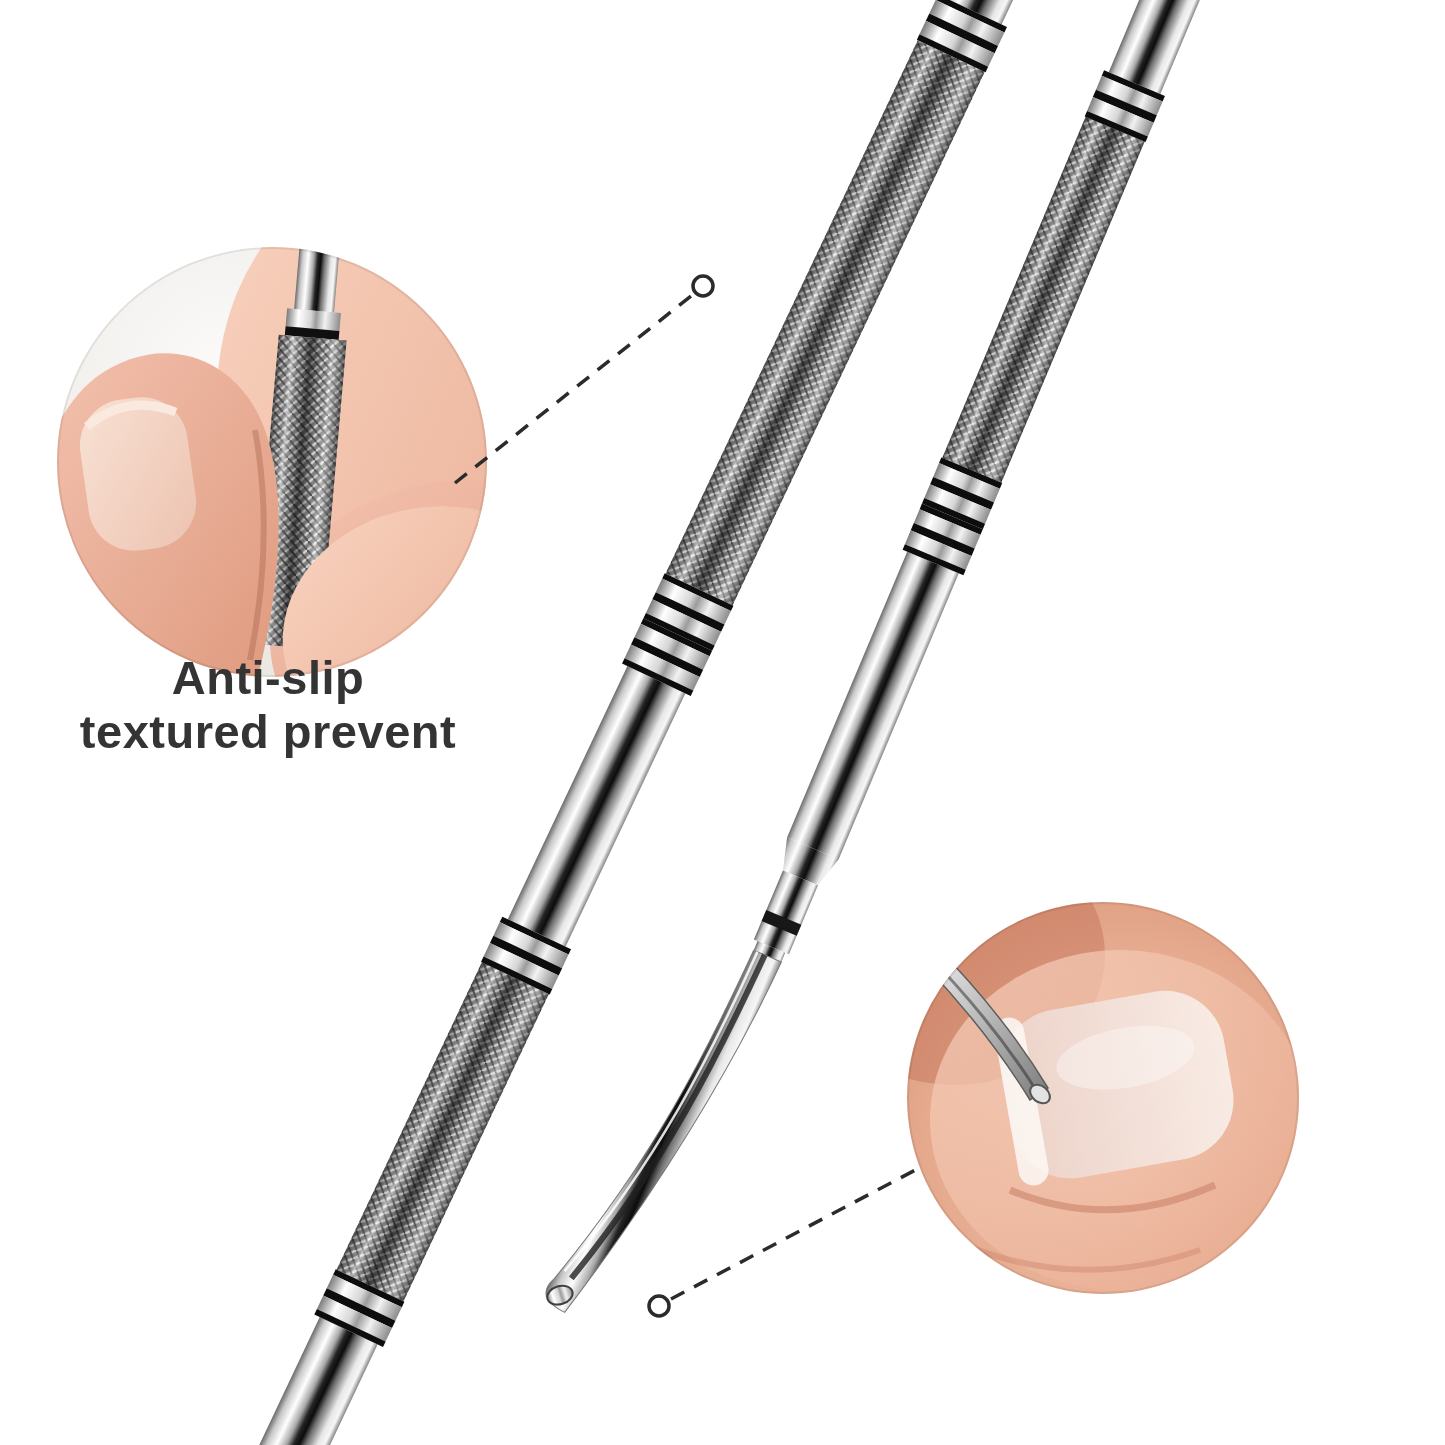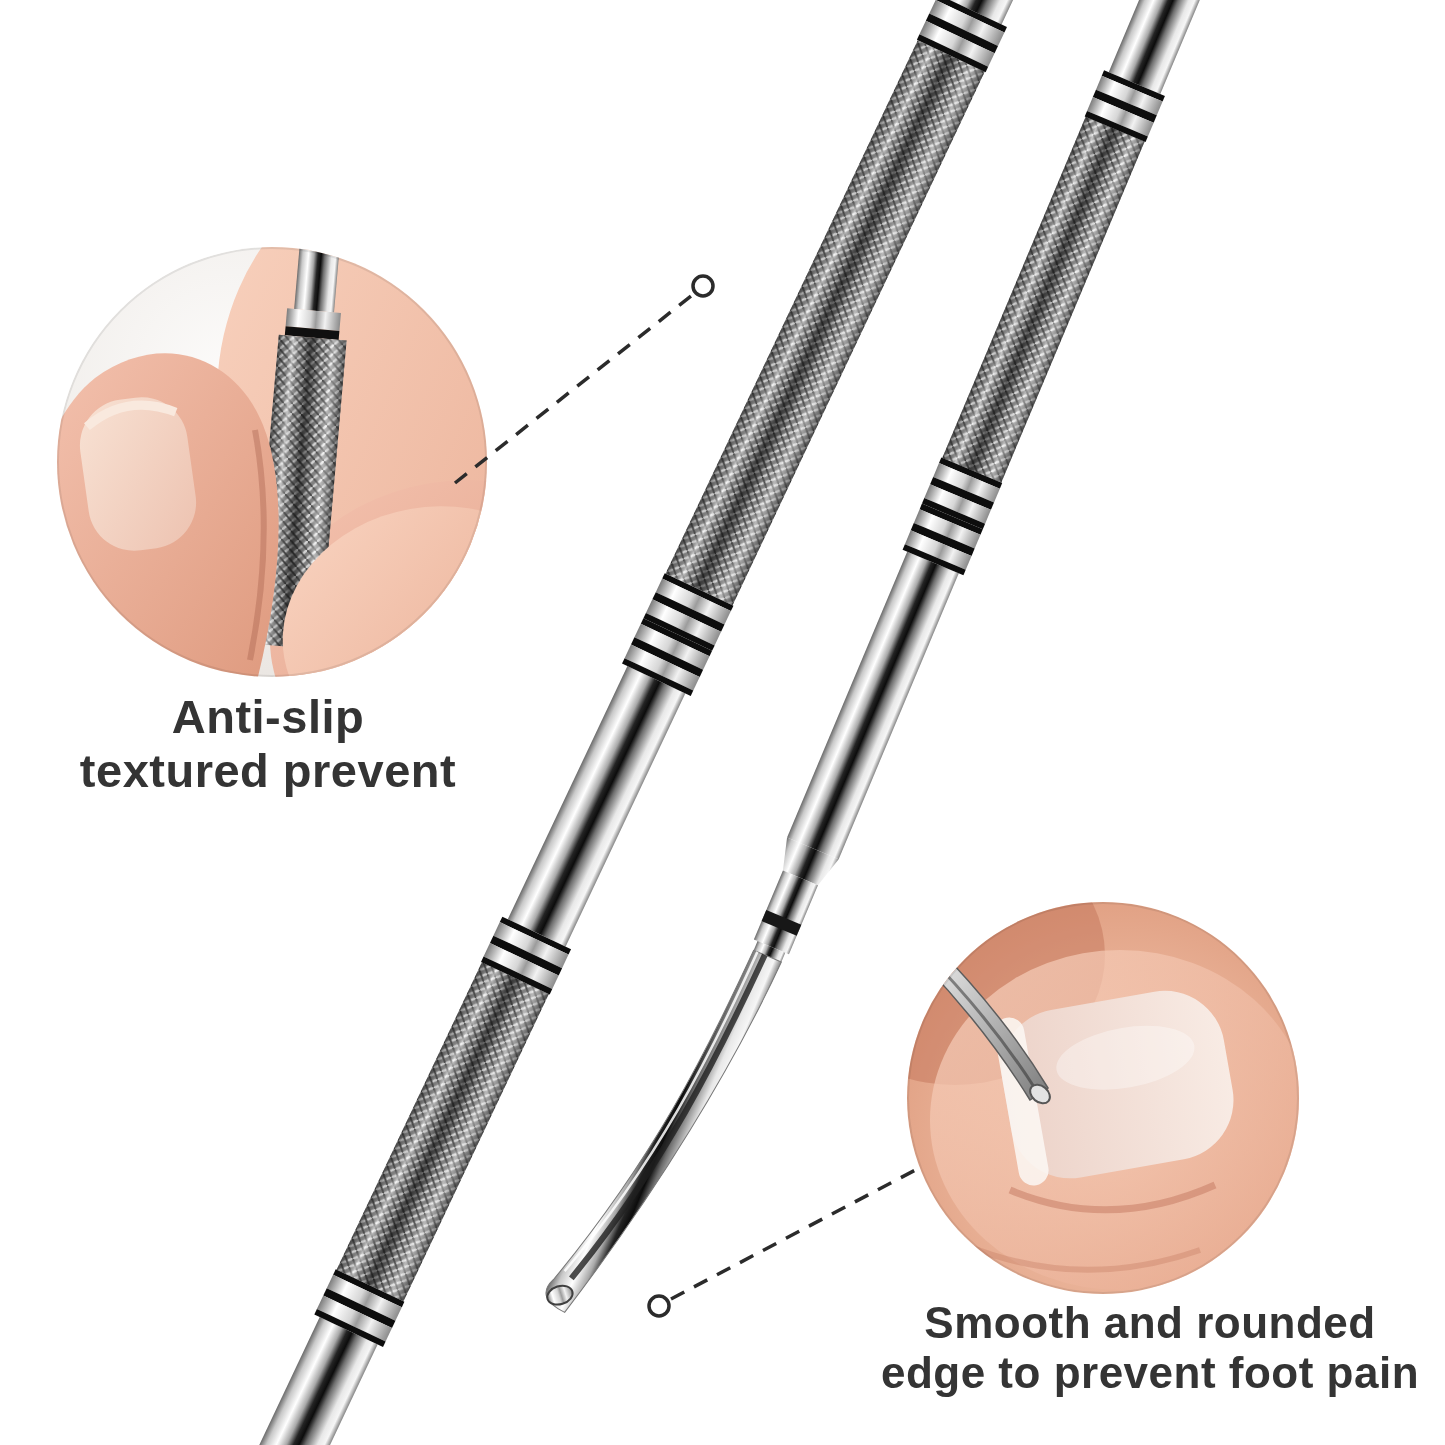--- a/index.html
+++ b/index.html
@@ -23,21 +23,21 @@
   .caption {
     position: absolute;
     text-align: center;
     font-weight: 700;
     color: #343434;
     letter-spacing: 0.5px;
   }
   .caption .line { display: block; }
   #caption-handle {
     left: 8px;
-    top: 690px;
+    top: 651px;
     width: 520px;
     font-size: 47px;
     line-height: 1.14;
   }
   #caption-tip {
     left: 855px;
     top: 1298px;
     width: 590px;
     font-size: 44px;
     line-height: 1.14;
@@ -254,18 +254,14 @@
       <line x1="671" y1="1299" x2="921" y2="1167" stroke="#2b2b2b" stroke-width="3.5" stroke-dasharray="15 11"></line>
       <circle cx="659" cy="1306" r="10" fill="#ffffff" stroke="#2b2b2b" stroke-width="3.5"></circle>
     </g>
   </svg>
 
   <div class="caption" id="caption-handle">
     <span class="line">Anti-slip</span>
     <span class="line">textured prevent</span>
   </div>
 
-  <div class="caption" id="caption-tip">
-    <span class="line">Smooth and rounded</span>
-    <span class="line">edge to prevent foot pain</span>
-  </div>
 
 </div>
 
 </body></html>

